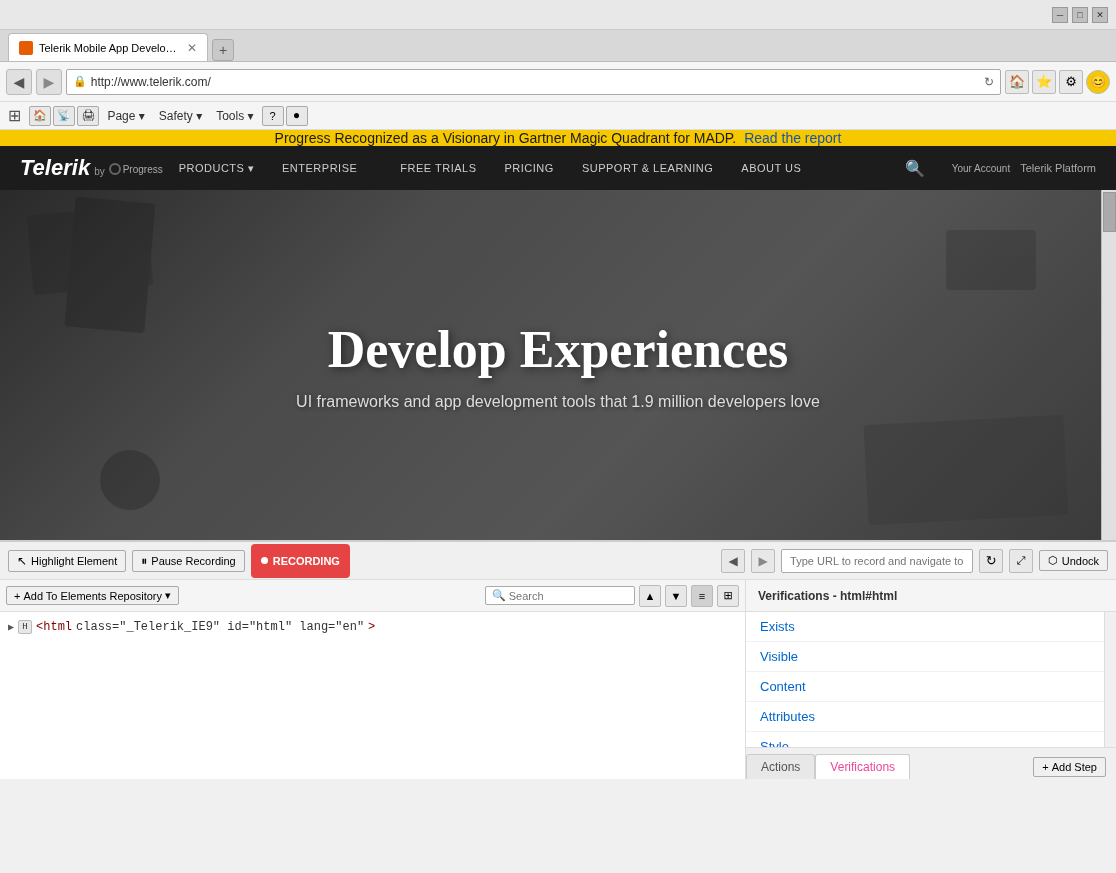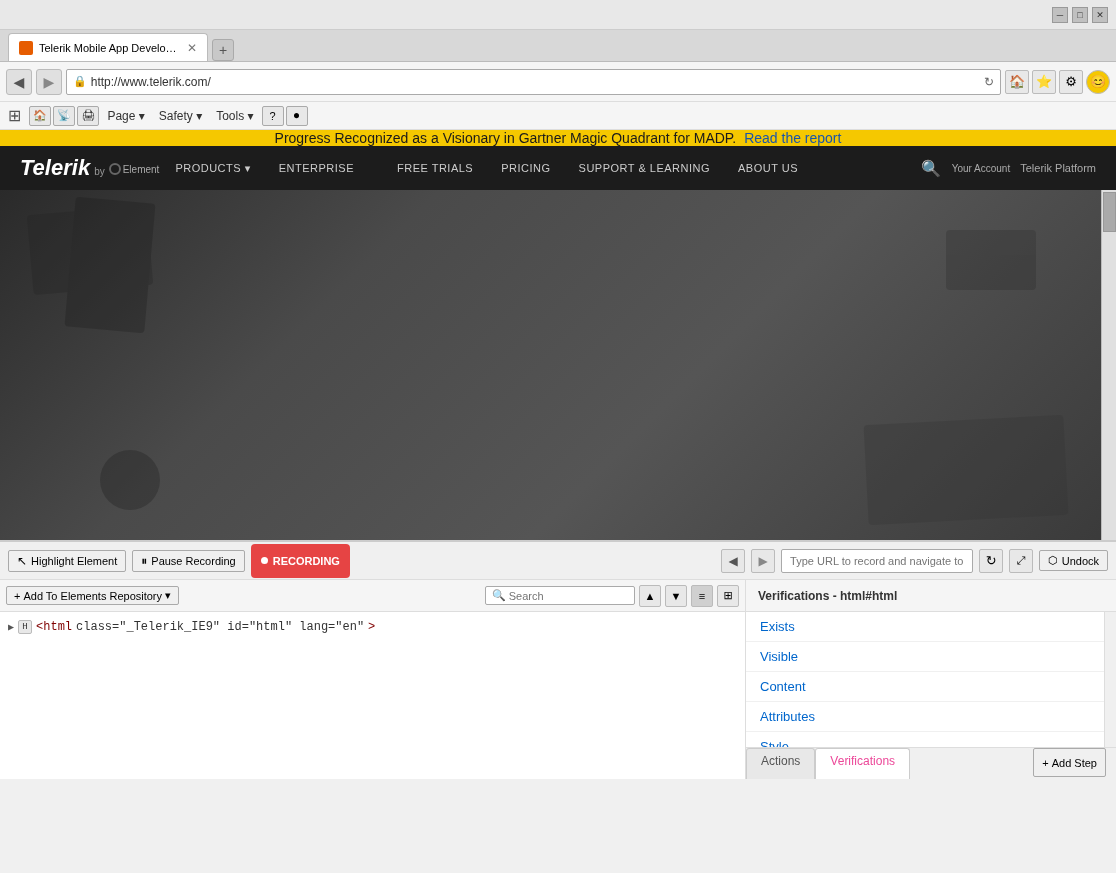--- a/index.html
+++ b/index.html
@@ -61,48 +61,52 @@
     <span>Progress Recognized as a Visionary in Gartner Magic Quadrant for MADP.</span>
     <a style="color:#1a55aa;text-decoration:none;font-weight:500;cursor:pointer;margin-left:4px;">Read the report</a>
   </div>
 
   <div style="background:#1c1c1c;height:44px;display:flex;align-items:center;padding:0 20px;gap:6px;">
     <div style="display:flex;align-items:baseline;gap:4px;margin-right:10px;">
       <span style="color:white;font-size:22px;font-weight:bold;font-style:italic;">Telerik</span>
       <span style="color:#999;font-size:10px;">by</span>
       <div style="display:flex;align-items:center;gap:2px;">
         <div style="width:12px;height:12px;border-radius:50%;border:2px solid #666;"></div>
-        <span style="color:#aaa;font-size:10px;">Element</span>
+        <span style="color:#aaa;font-size:10px;">Progress</span>
       </div>
     </div>
     <div style="display:flex;gap:28px;align-items:center;">
       <span style="color:#ccc;font-size:11px;text-transform:uppercase;cursor:pointer;letter-spacing:0.5px;">PRODUCTS ▾</span>
       <span style="color:#ccc;font-size:11px;text-transform:uppercase;cursor:pointer;letter-spacing:0.5px;">ENTERPRISE</span>
       <span style="color:#ccc;font-size:11px;text-transform:uppercase;cursor:pointer;letter-spacing:0.5px;margin-left:15px;">FREE TRIALS</span>
       <span style="color:#ccc;font-size:11px;text-transform:uppercase;cursor:pointer;letter-spacing:0.5px;">PRICING</span>
       <span style="color:#ccc;font-size:11px;text-transform:uppercase;cursor:pointer;letter-spacing:0.5px;">SUPPORT &amp; LEARNING</span>
       <span style="color:#ccc;font-size:11px;text-transform:uppercase;cursor:pointer;letter-spacing:0.5px;">ABOUT US</span>
     </div>
     <div style="display:flex;align-items:center;gap:10px;margin-left:auto;">
       <span style="color:#ccc;font-size:16px;cursor:pointer;">🔍</span>
-      <div style="display:flex;flex-direction:column;cursor:pointer;">
+      <div style="display:flex;flex-direction:column;cursor:pointer;margin-left:16px;">
         <span style="color:#aaa;font-size:10px;">Your Account</span>
       </div>
       <span style="color:#aaa;font-size:11px;cursor:pointer;">Telerik Platform</span>
     </div>
   </div>
 
   <div style="height:350px;background:linear-gradient(135deg,#2a2a2a 0%,#4a4a4a 30%,#555 60%,#3a3a3a 100%);position:relative;display:flex;flex-direction:column;align-items:center;justify-content:center;overflow:hidden;">
 
     <div style="position:absolute;top:0;left:0;right:0;bottom:0;opacity:0.3;">
       <div style="position:absolute;top:20px;left:30px;width:120px;height:80px;background:#222;border-radius:4px;transform:rotate(-5deg);"></div>
       <div style="position:absolute;top:10px;left:70px;width:80px;height:130px;background:#1a1a1a;border-radius:4px;transform:rotate(5deg);"></div>
       <div style="position:absolute;bottom:20px;right:50px;width:200px;height:100px;background:#333;border-radius:4px;transform:rotate(-3deg);"></div>
       <div style="position:absolute;top:40px;right:80px;width:90px;height:60px;background:#2a2a2a;border-radius:4px;"></div>
       <div style="position:absolute;bottom:30px;left:100px;width:60px;height:60px;background:#1a1a1a;border-radius:50%;"></div>
+    </div>
+    <div style="position:relative;z-index:2;text-align:center;color:white;">
+      <h1 style="font-size:52px;font-weight:700;text-shadow:2px 2px 8px rgba(0,0,0,0.5);margin-bottom:14px;font-family:Georgia,serif;">Develop Experiences</h1>
+      <p style="font-size:16px;color:#ddd;text-shadow:1px 1px 4px rgba(0,0,0,0.5);">UI frameworks and app development tools that 1.9 million developers love</p>
     </div>
 
     <div style="position:absolute;right:0;top:0;bottom:0;width:15px;background:#e0e0e0;border-left:1px solid #bbb;">
       <div style="width:13px;height:40px;background:#aaa;border:1px solid #999;margin:2px 1px;"></div>
     </div>
   </div>
 </div>
 
 <div style="background:#f0f0f0;height:40px;display:flex;align-items:center;padding:0 8px;gap:6px;border-top:2px solid #ccc;border-bottom:1px solid #ddd;">
   <button style="background:#f0f0f0;border:1px solid #aaa;padding:3px 8px;font-size:11px;cursor:pointer;display:flex;align-items:center;gap:4px;border-radius:2px;">
@@ -169,21 +173,21 @@
       <div style="flex:1;overflow-y:auto;">
         <div style="padding:7px 14px;font-size:13px;color:#0066cc;cursor:pointer;border-bottom:1px solid #f0f0f0;">Exists</div>
         <div style="padding:7px 14px;font-size:13px;color:#0066cc;cursor:pointer;border-bottom:1px solid #f0f0f0;">Visible</div>
         <div style="padding:7px 14px;font-size:13px;color:#0066cc;cursor:pointer;border-bottom:1px solid #f0f0f0;">Content</div>
         <div style="padding:7px 14px;font-size:13px;color:#0066cc;cursor:pointer;border-bottom:1px solid #f0f0f0;">Attributes</div>
         <div style="padding:7px 14px;font-size:13px;color:#0066cc;cursor:pointer;border-bottom:1px solid #f0f0f0;">Style</div>
       </div>
       <div style="width:12px;background:#f0f0f0;border-left:1px solid #ddd;"></div>
     </div>
 
-    <div style="background:#f0f0f0;height:32px;display:flex;border-top:1px solid #ddd;padding:0 6px 0 0;">
+    <div style="background:#f0f0f0;height:32px;display:flex;align-items:flex-end;border-top:1px solid #ddd;padding:0 6px 0 0;">
       <div style="padding:5px 14px;font-size:12px;cursor:pointer;border:1px solid #ccc;border-bottom:none;background:#e8e8e8;border-radius:3px 3px 0 0;color:#555;">Actions</div>
       <div style="padding:5px 14px;font-size:12px;cursor:pointer;border:1px solid #ccc;border-bottom:none;background:white;border-radius:3px 3px 0 0;color:#ec4899;font-weight:500;">Verifications</div>
       <div style="flex:1;"></div>
       <button style="background:#f0f0f0;border:1px solid #aaa;padding:3px 8px;font-size:11px;cursor:pointer;display:flex;align-items:center;gap:3px;border-radius:2px;margin-bottom:2px;margin-right:4px;">
         <span>+</span>
         <span>Add Step</span>
       </button>
     </div>
   </div>
 </div>

